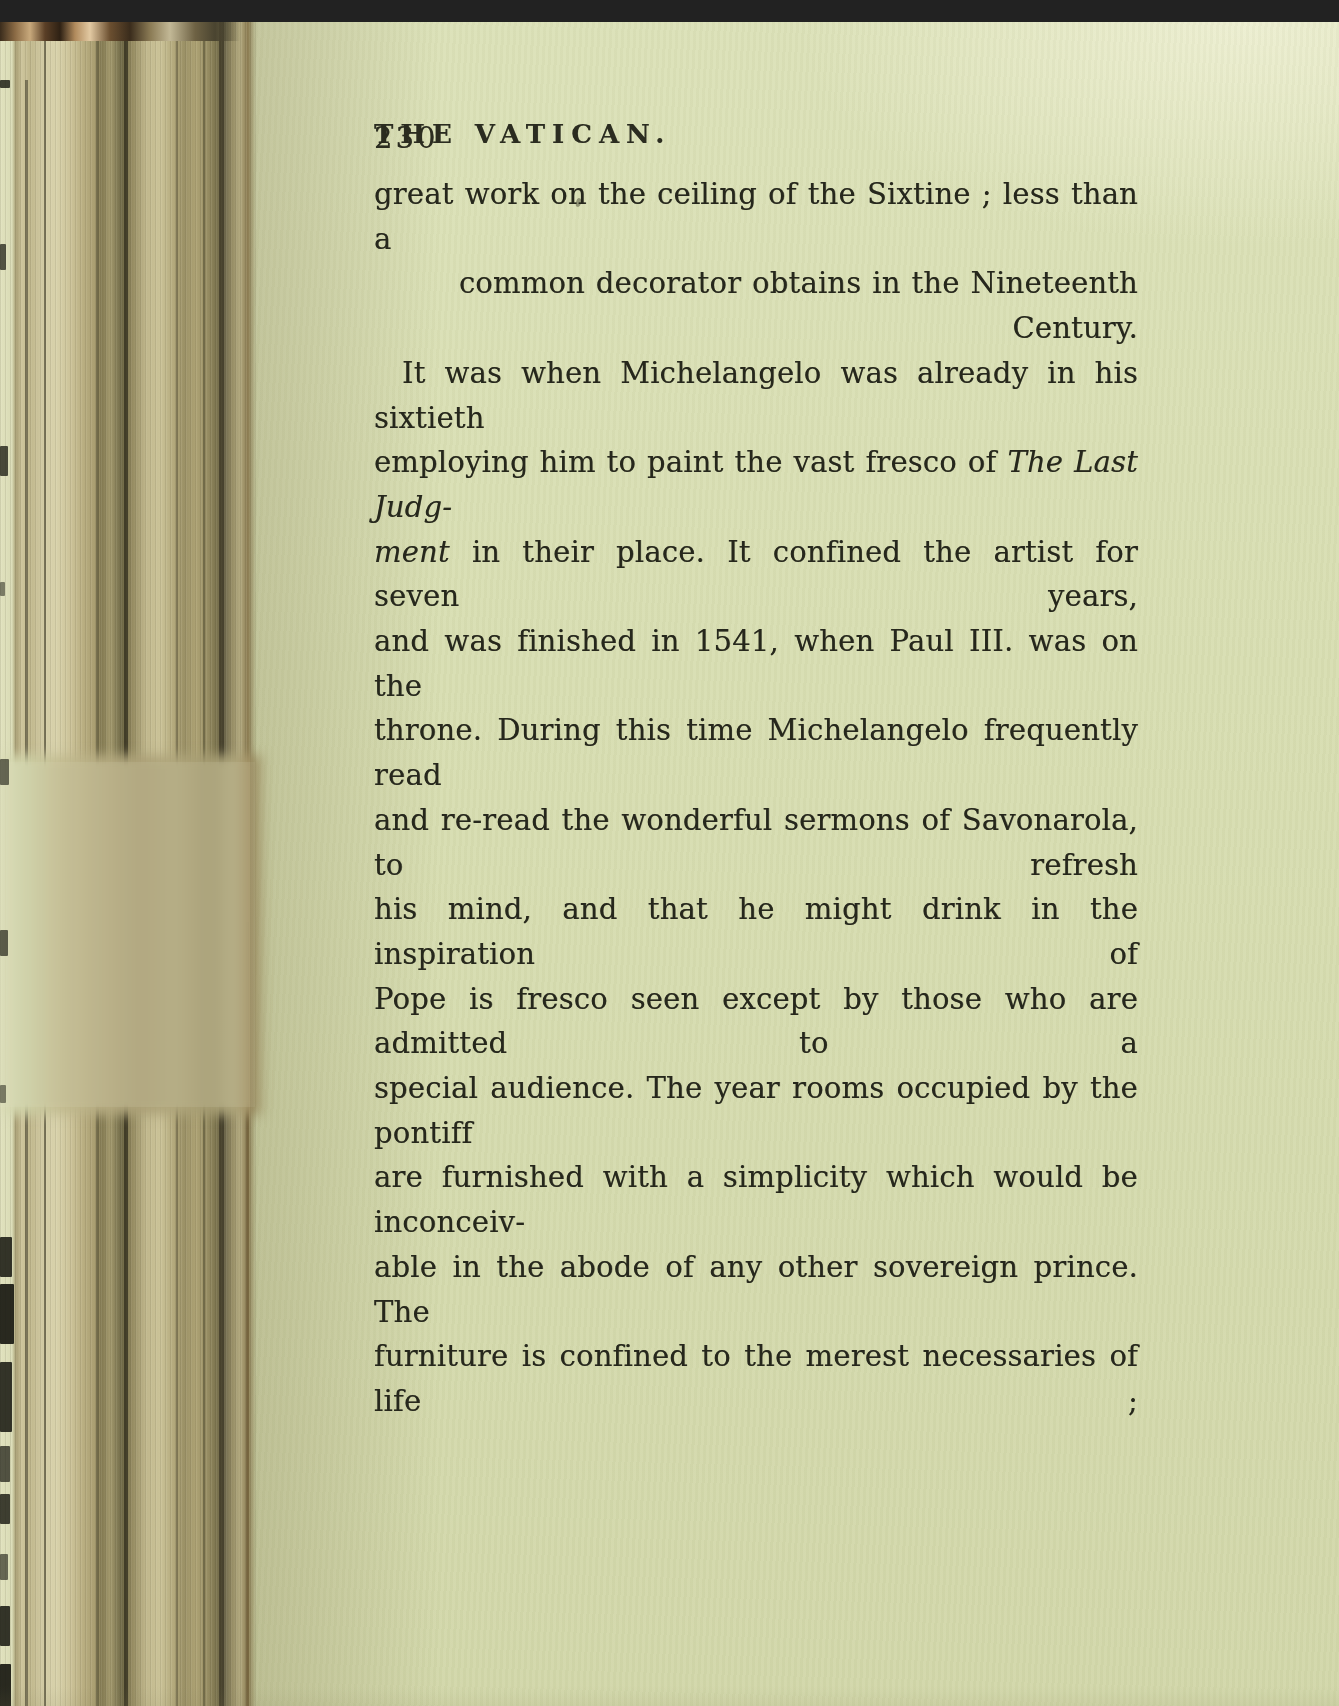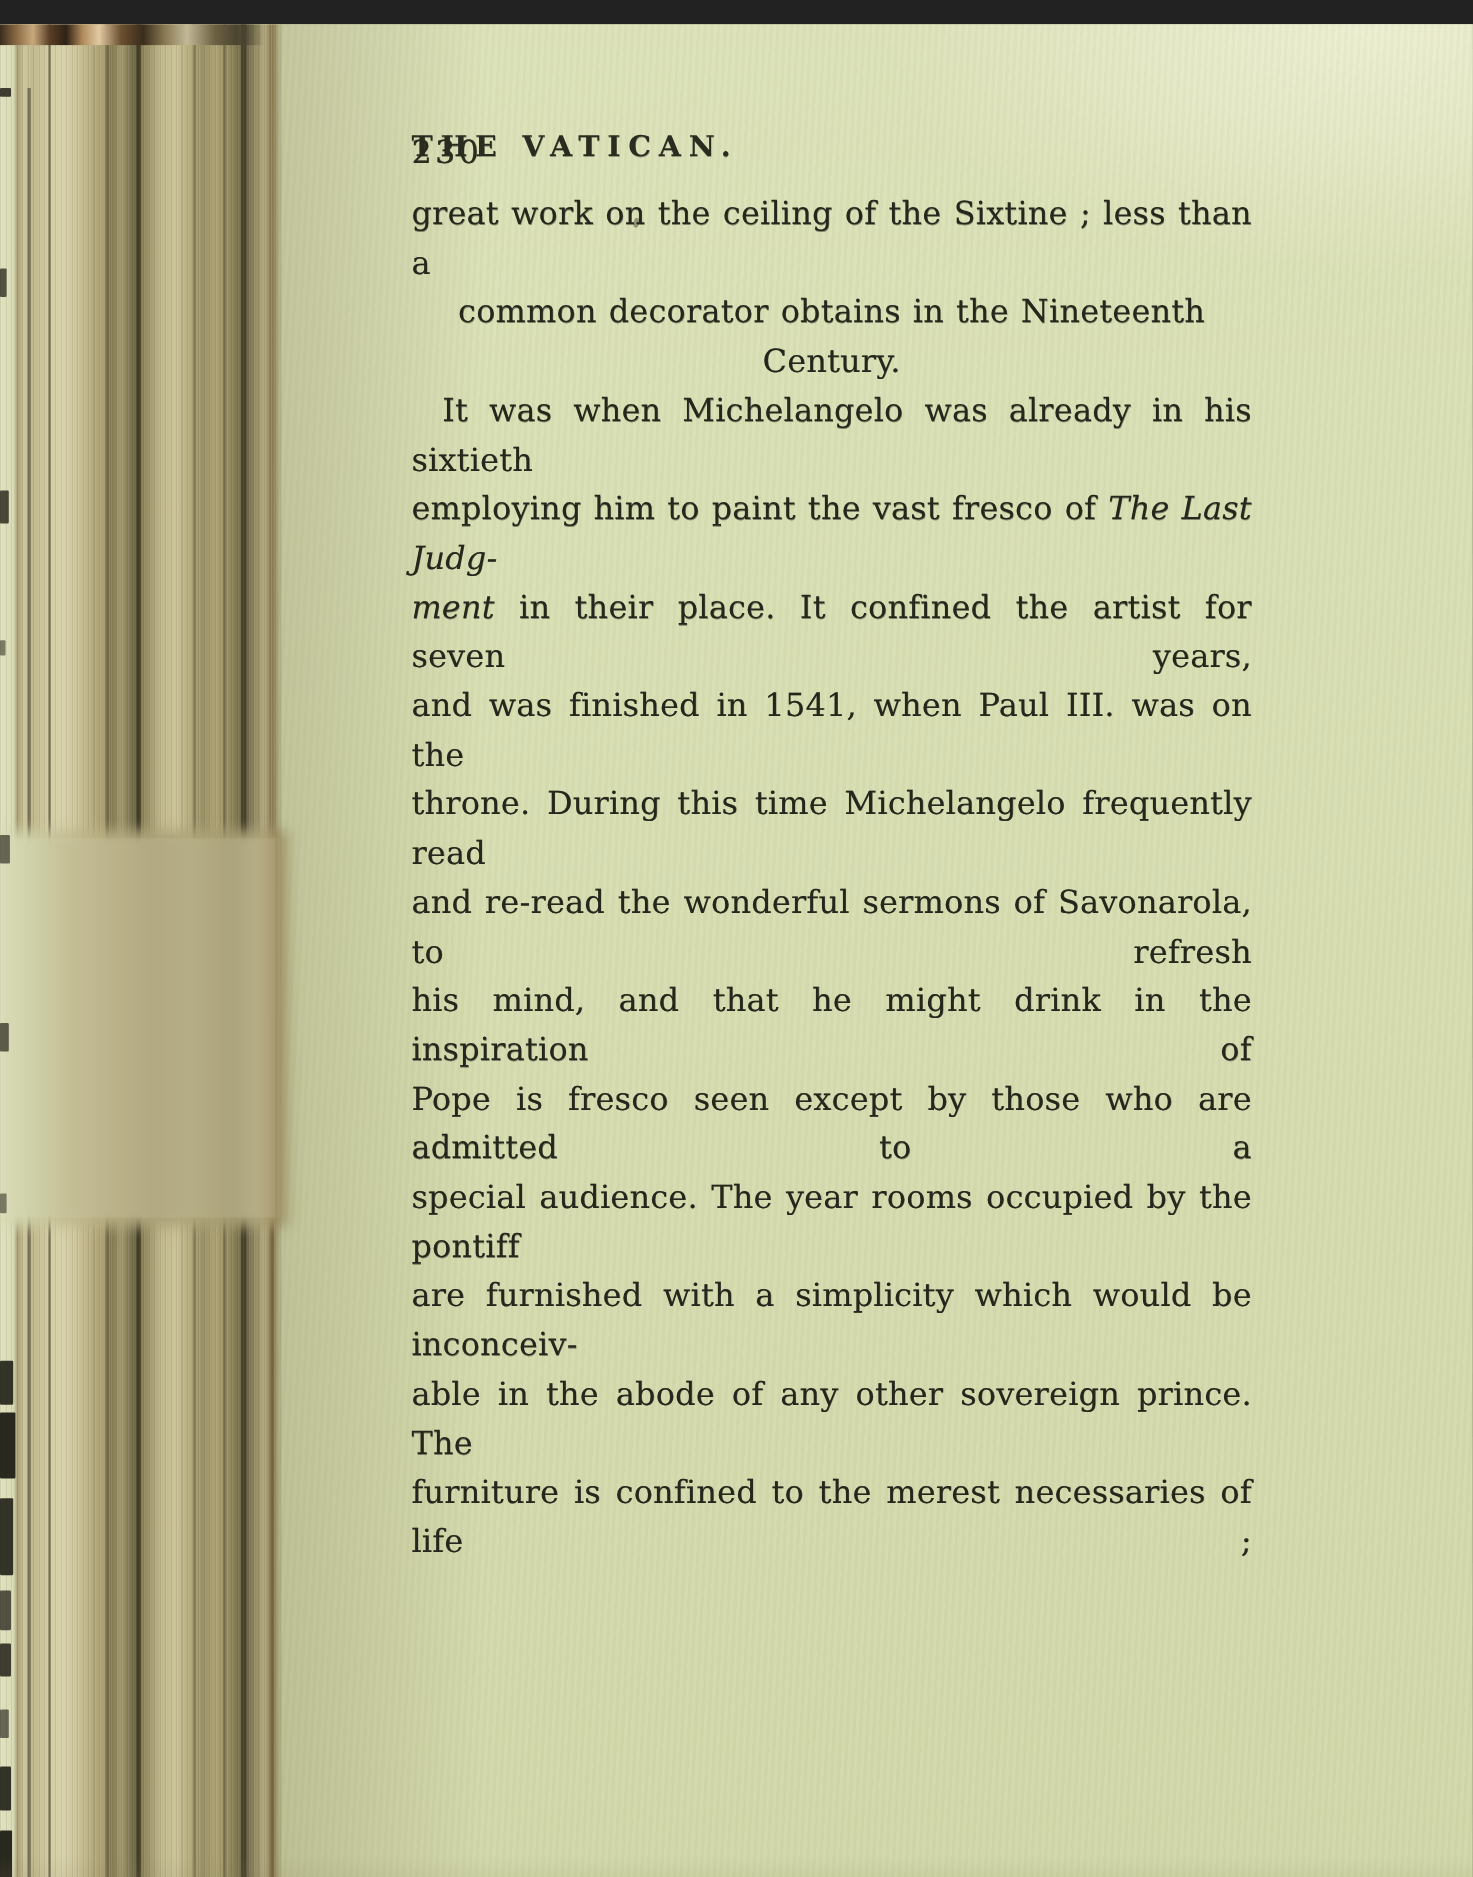--- a/index.html
+++ b/index.html
@@ -90,21 +90,21 @@
   #artifact-dot{
     position:absolute;left:576px;top:176px;width:5px;height:9px;
     background:rgba(88,88,66,0.55);border-radius:50%;transform:rotate(14deg);
   }
   #body-text{
     position:absolute;left:374px;top:150px;width:764px;
     font-size:29px;line-height:44.7px;color:#26271c;
     letter-spacing:0.2px;word-spacing:1.5px;
     text-shadow:0.35px 0.35px 0.4px rgba(38,39,28,0.5);
   }
-  #body-text .line{white-space:normal;text-align:center;}
+  #body-text .line{white-space:normal;text-align:right;}
   #body-text .line.j{text-align:justify;text-align-last:justify;-moz-text-align-last:justify;}
   #body-text .line.indent{text-indent:28px;}
   #body-text .it{font-style:italic;}
   
   #bottom-shade{
     position:absolute;left:0;bottom:0;width:1339px;height:42px;
     background:linear-gradient(0deg, rgba(128,124,84,0.20), rgba(128,124,84,0));
     pointer-events:none;
   }
 </style>

